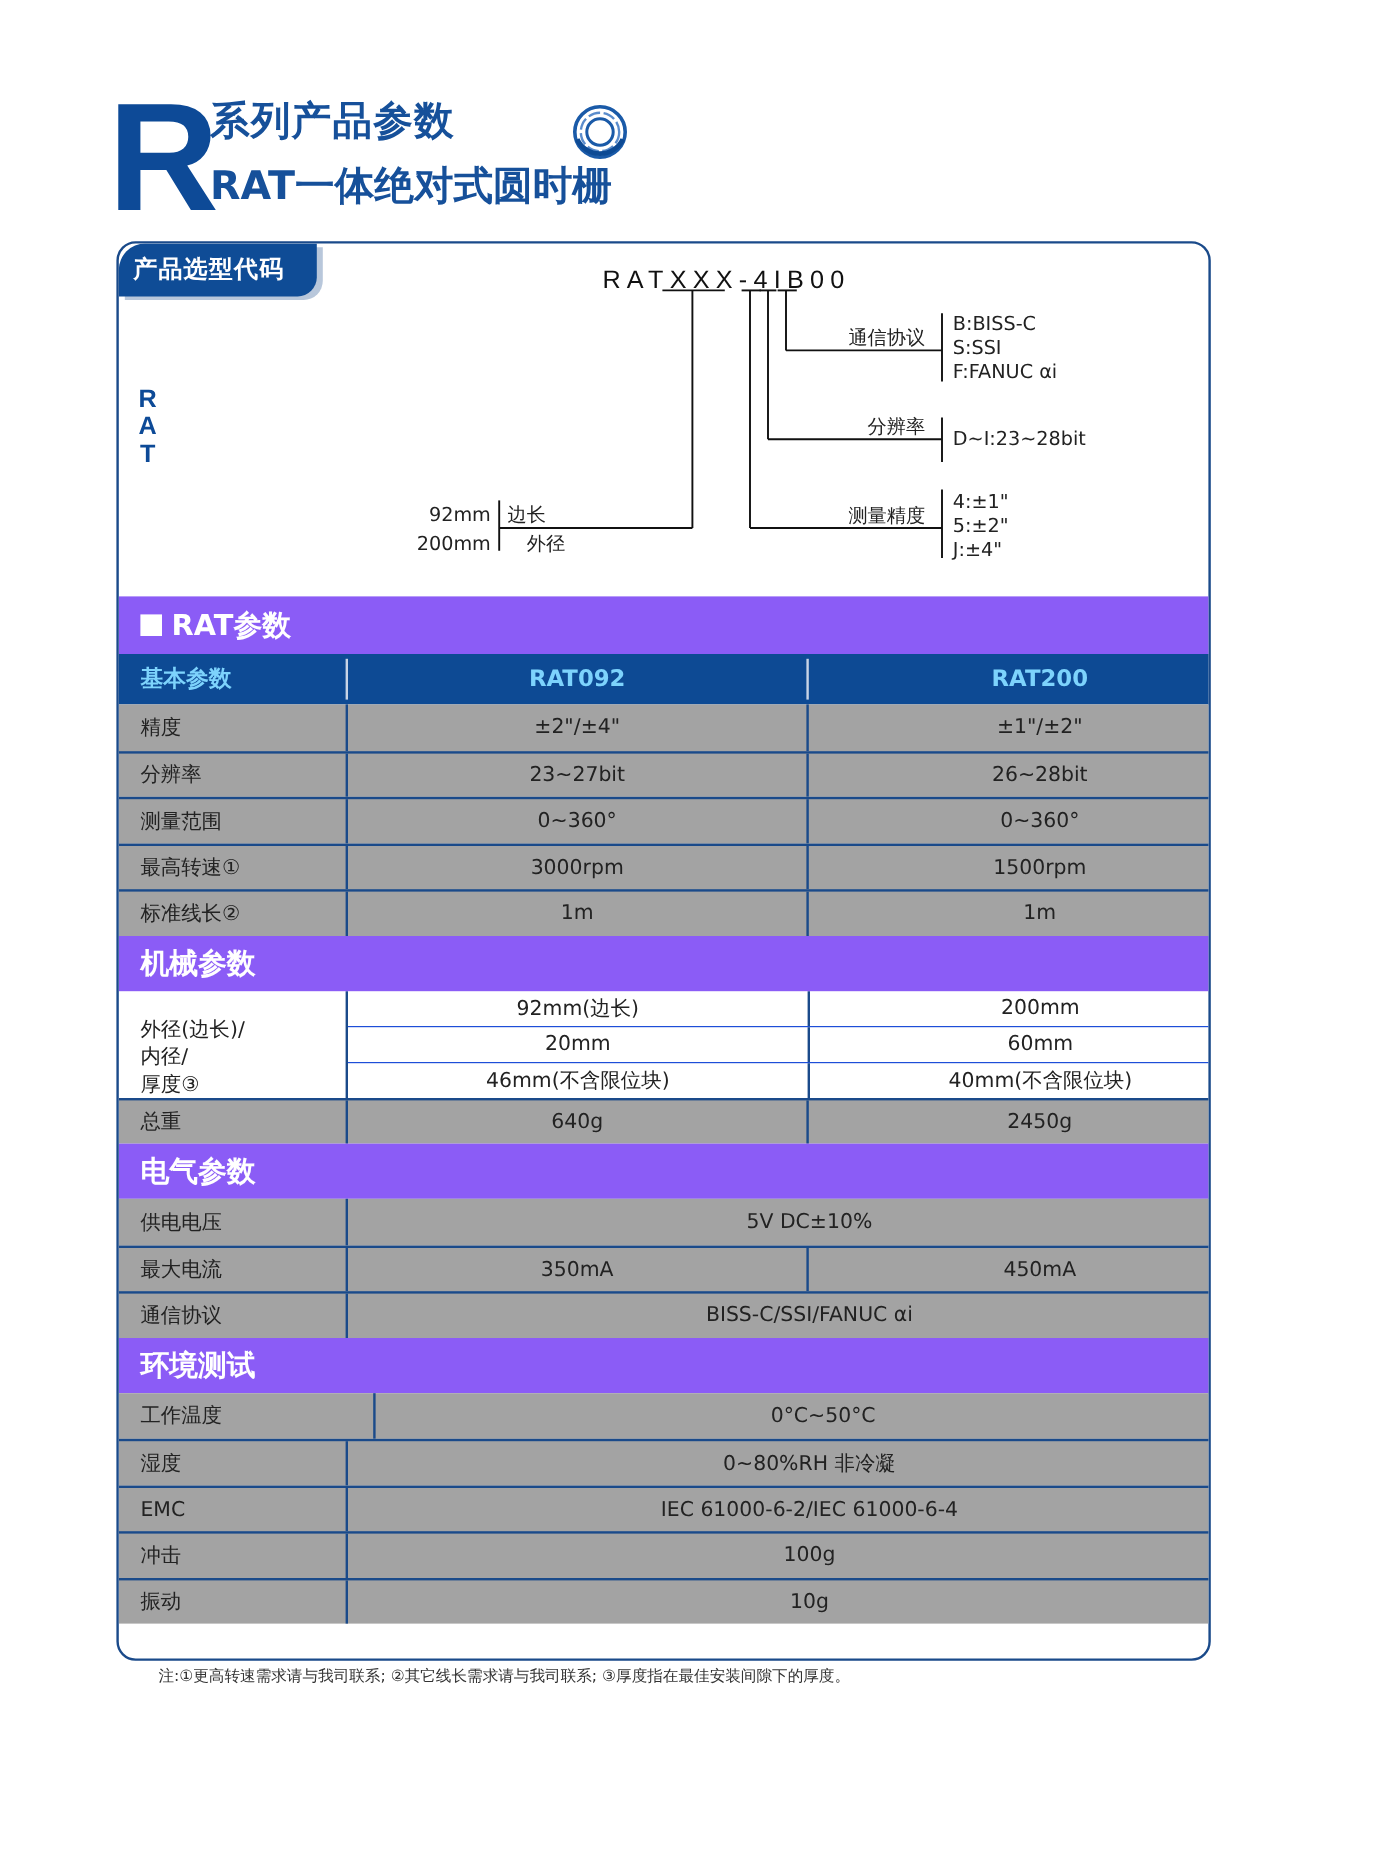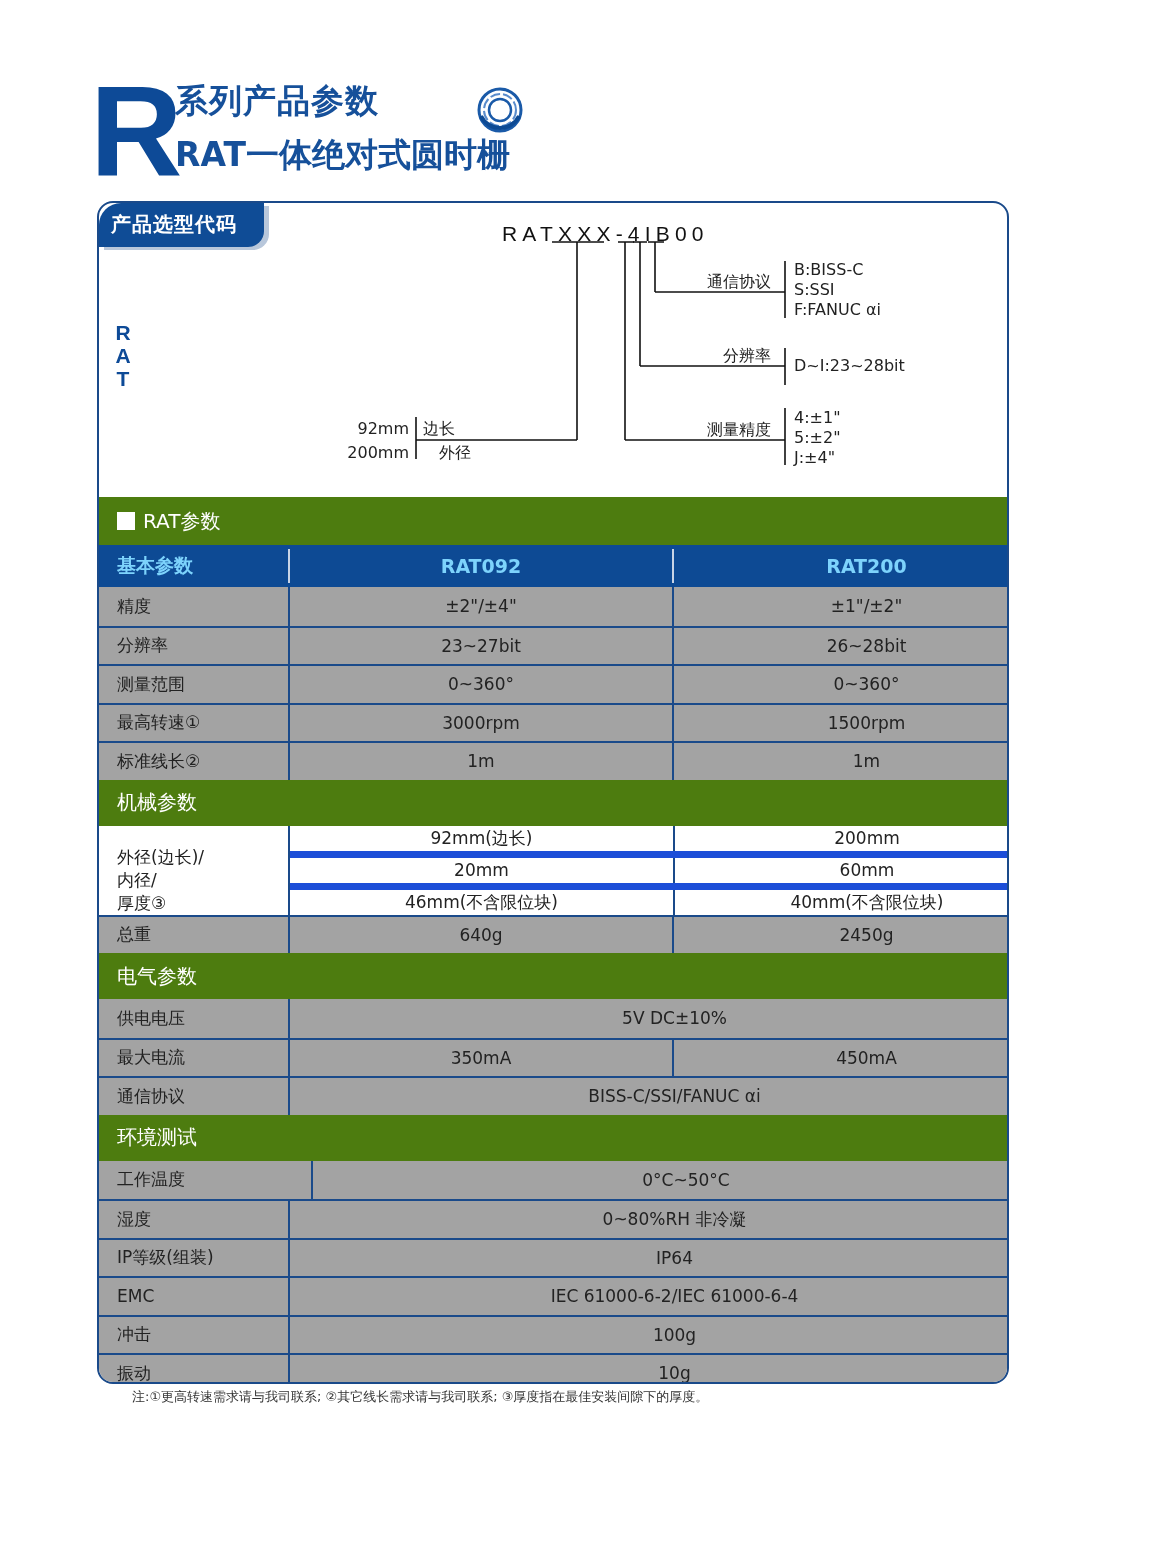--- a/index.html
+++ b/index.html
@@ -21,36 +21,36 @@
 
   .code { position: absolute; left: 403px; top: 19px; font-family: "Liberation Sans", sans-serif; font-size: 21px; letter-spacing: 5.2px; color: #111; font-weight: 500; }
 
   .diagram { position: absolute; left: 0; top: 0; width: 960px; height: 295px; }
   .lbl { position: absolute; font-size: 16px; color: #222; line-height: 20px; white-space: nowrap; }
   .lbl.r { text-align: right; }
 
   
   .table { position: absolute; left: 0; top: 294px; width: 960px; }
   .row { position: relative; display: flex; height: 38.5px; border-top: 2px solid #1a4a8a; background: #a3a3a3; font-size: 17px; }
-  .row.hdr { background: #4d7c0f; color: #fff; height: 46px; border-top: none; font-size: 20px; font-weight: normal; align-items: center; padding-left: 18px; }
+  .row.hdr { background: #8b5cf6; color: #fff; height: 46px; border-top: none; font-size: 24px; font-weight: bold; align-items: center; padding-left: 18px; }
   .row.hdr.first { height: 48px; }
   .row.col-hdr { background: #0d4a94; color: #7dd3fc; height: 42px; border-top: none; font-size: 19px; font-weight: bold; }
   .row.col-hdr .c { border-left: 2px solid #c8d4e6; height: 34px; margin-top: 4px; }
   .c { display: flex; align-items: center; justify-content: center; height: 100%; }
   .c0 { width: 189px; justify-content: flex-start; padding-left: 18px; }
   .c1 { width: 384px; border-left: 2px solid #1a4a8a; }
   .c2 { width: 387px; border-left: 2px solid #1a4a8a; }
   .cspan { width: 771px; border-left: 2px solid #1a4a8a; }
   .row.col-hdr .c0 { border-left: none; }
 
   .mech { display: flex; height: 89px; border-top: 2px solid #1a4a8a; font-size: 17px; }
   .mech .c0 { flex-direction: column; align-items: flex-start; justify-content: space-around; padding: 20px 0 2px 18px; }
   .mech .vals { display: flex; flex-direction: column; width: 771px; border-left: 2px solid #1a4a8a; }
   .mech .sub { display: flex; flex: 1; }
-  .mech .sub + .sub { border-top: 7px solid #1d4ed8; }
+  .mech .sub + .sub { border-top: 1px solid #1d4ed8; }
   .mech .sub .v1 { width: 384px; display: flex; align-items: center; justify-content: center; }
   .mech .sub .v2 { width: 387px; border-left: 2px solid #1a4a8a; display: flex; align-items: center; justify-content: center; }
 
   .note { position: absolute; left: 132px; top: 1388px; font-size: 13px; color: #333; white-space: nowrap; }
   .sq { display: inline-block; width: 18px; height: 18px; background: #fff; margin-right: 8px; vertical-align: -2px; }
 </style>
 </head>
 <body>
 
 <div class="big-r">R</div>
@@ -209,24 +209,20 @@
     </div>
     <div class="row" style="border-top:none;gap:28px;">
       <div class="c c0">工作温度</div>
       <div class="c cspan">0°C~50°C</div>
     </div>
     <div class="row">
       <div class="c c0">湿度</div>
       <div class="c cspan">0~80%RH 非冷凝</div>
     </div>
     <div class="row">
-      <div class="c c0">IP等级(组装)</div>
-      <div class="c cspan">IP64</div>
-    </div>
-    <div class="row">
       <div class="c c0">EMC</div>
       <div class="c cspan">IEC 61000-6-2/IEC 61000-6-4</div>
     </div>
     <div class="row">
       <div class="c c0">冲击</div>
       <div class="c cspan">100g</div>
     </div>
     <div class="row">
       <div class="c c0">振动</div>
       <div class="c cspan">10g</div>

